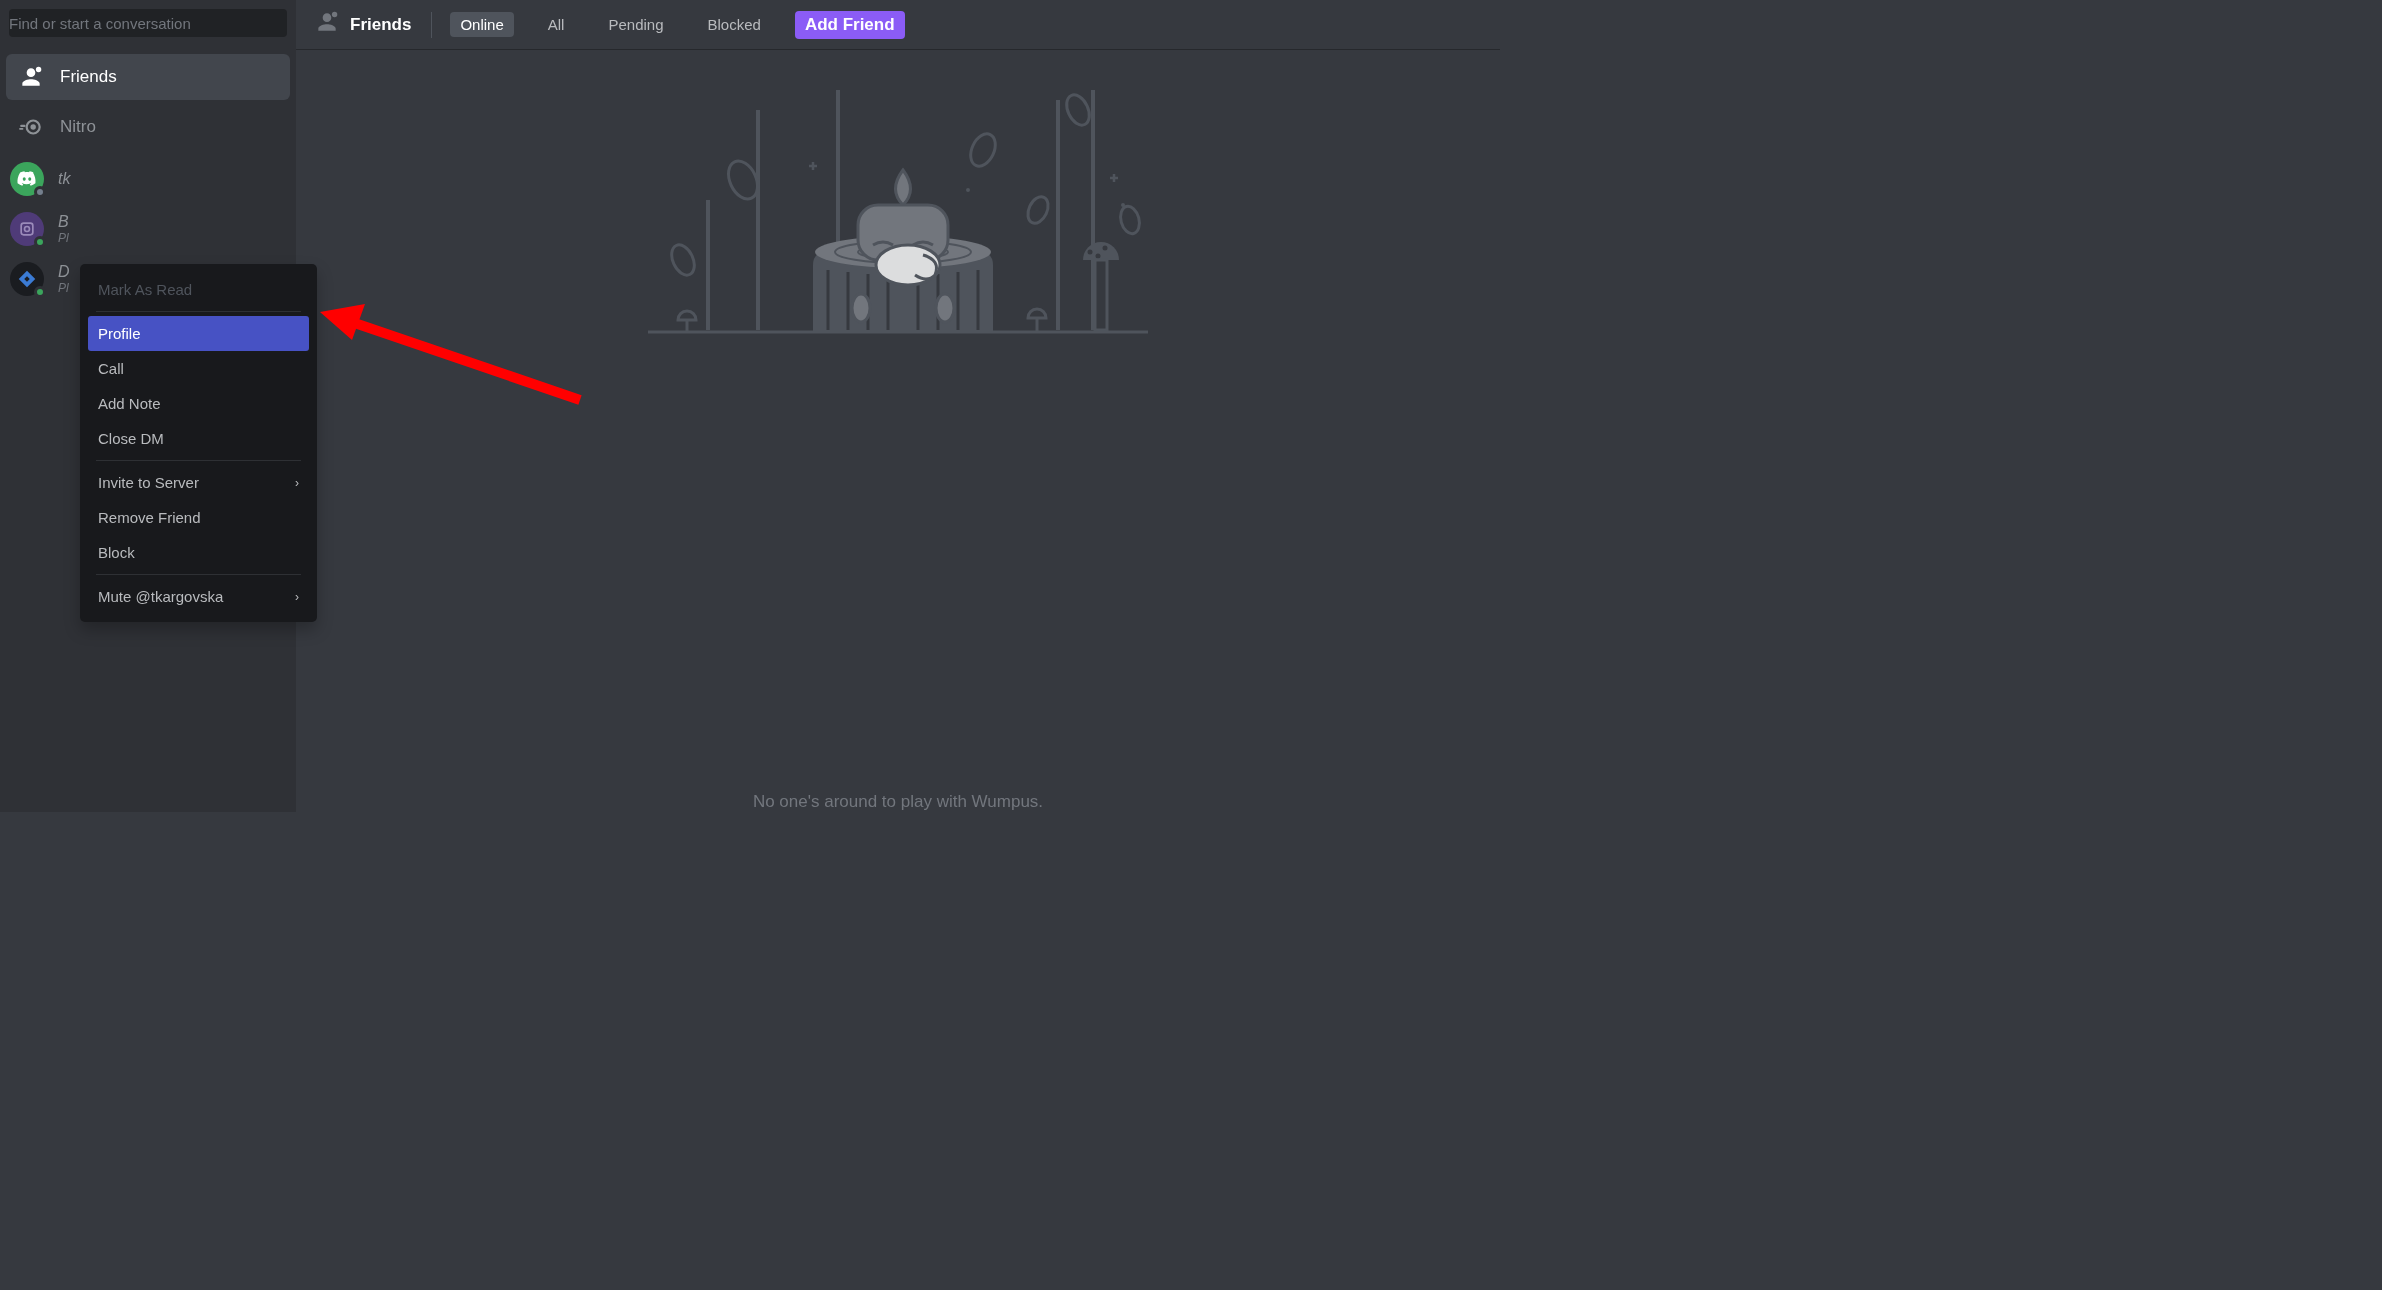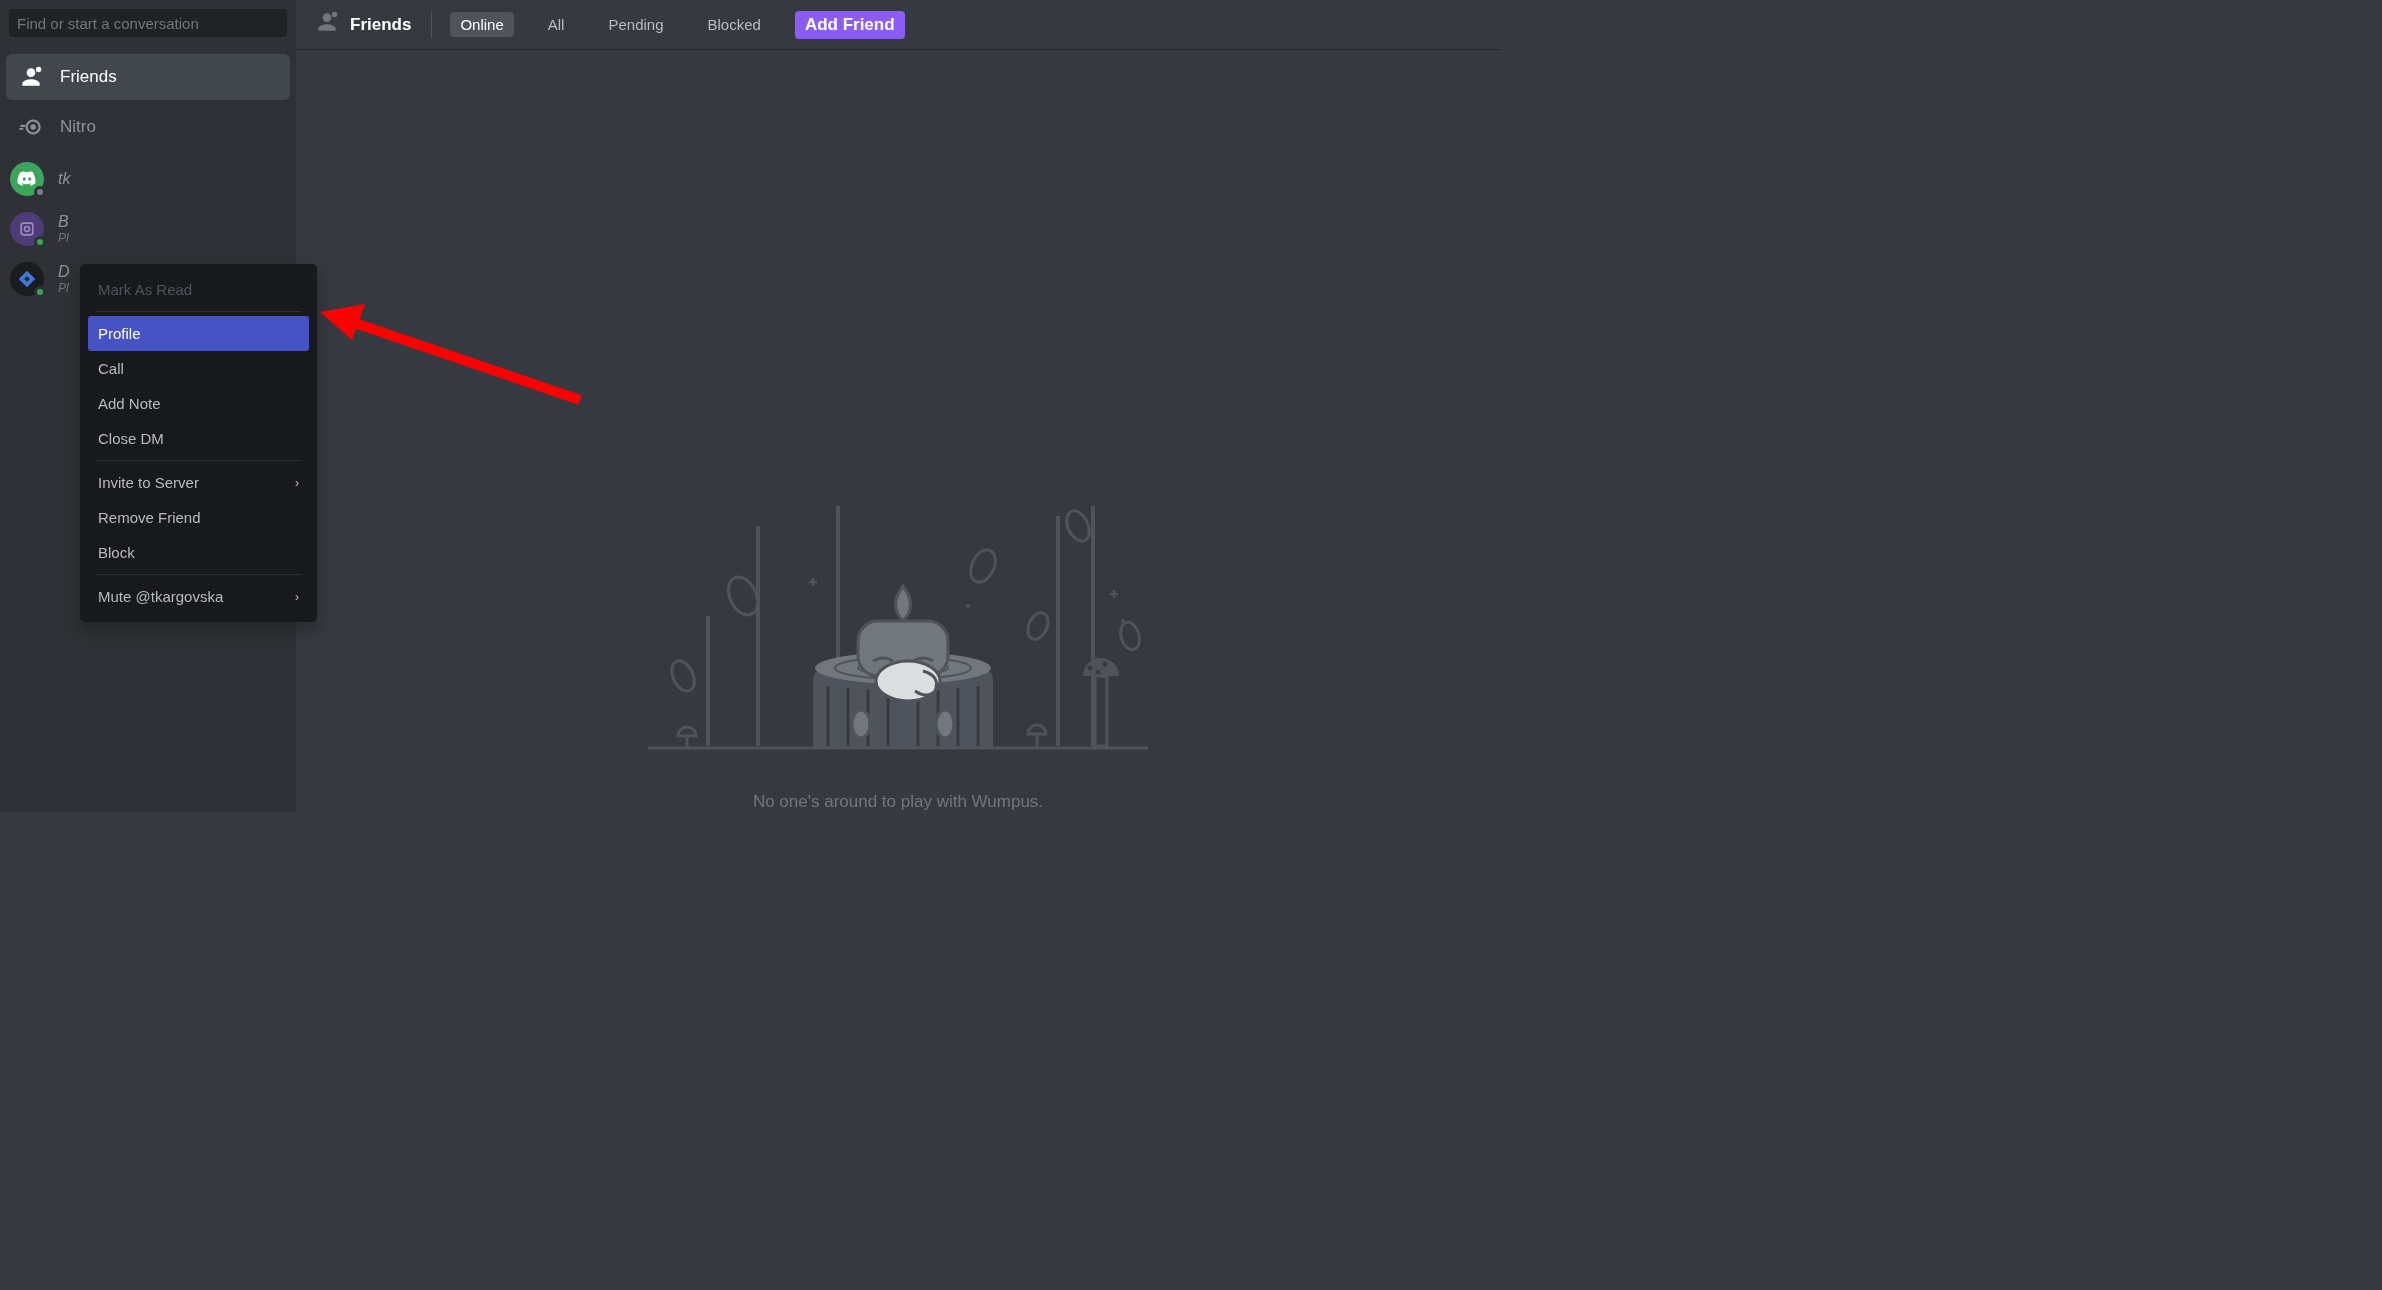--- a/index.html
+++ b/index.html
@@ -22,21 +22,21 @@
   .search-bar {
     padding: 9px;
   }
   .search-input {
     width: 100%;
     height: 28px;
     background: #202225;
     border: none;
     border-radius: 4px;
     color: #72767d;
-    padding: 0 8px;
+    padding: 0 0;
     font-size: 15px;
     outline: none;
   }
   .search-input::placeholder { color: #72767d; }
   .sidebar-section { padding: 8px 6px 0 6px; }
   .nav-item {
     display: flex;
     align-items: center;
     height: 46px;
     padding: 0 12px;
@@ -135,21 +135,21 @@
     font-weight: 600;
     padding: 4px 10px;
     border-radius: 4px;
     cursor: pointer;
   }
   .content {
     flex: 1;
     display: flex;
     flex-direction: column;
     align-items: center;
-    justify-content: flex-end;
+    justify-content: space-between;
   }
   .wumpus-text {
     color: #72767d;
     font-size: 17px;
     margin-top: 36px;
   }
   
   .context-menu {
     position: absolute;
     left: 80px;

